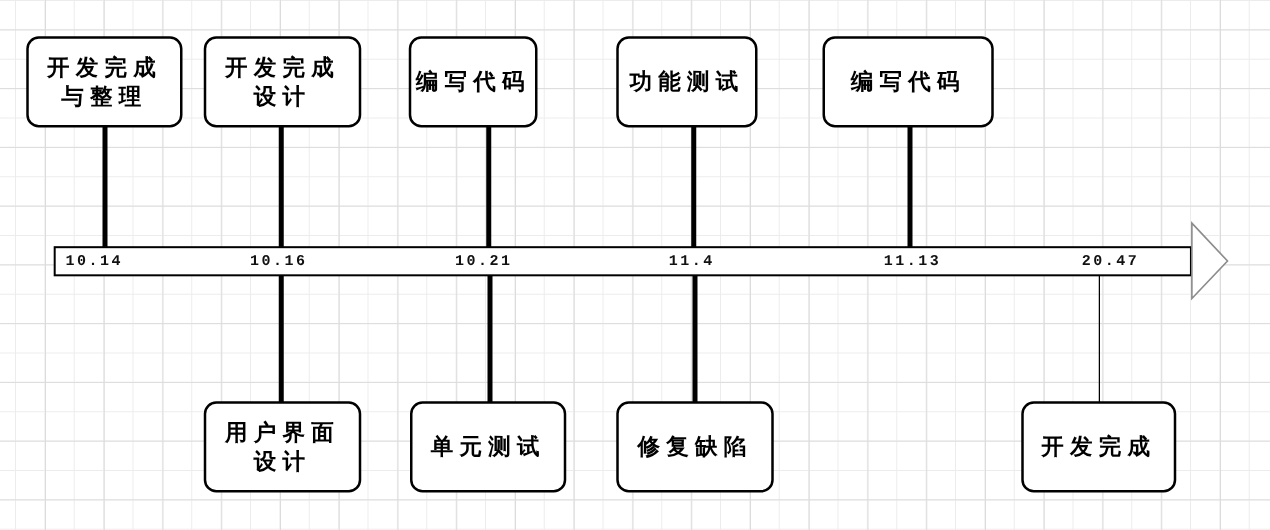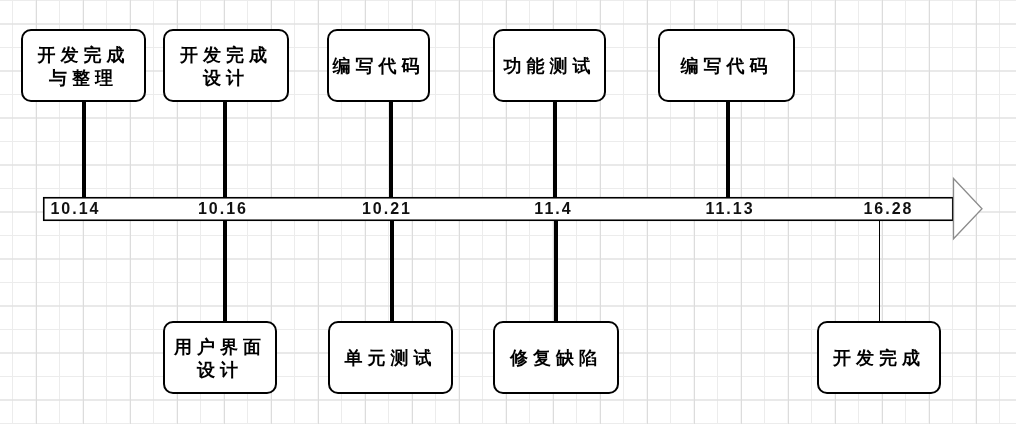--- a/index.html
+++ b/index.html
@@ -46,44 +46,44 @@
   .timeline-svg{
     position:absolute;left:0;top:0;
     width:1016px;height:424px;
     z-index:1;
   }
   .date-label{
     position:absolute;
     top:198px;
     width:90px;height:22px;line-height:22px;
     text-align:center;
-    font-family:Liberation Sans, sans-serif;
+    font-family:Liberation Mono, monospace;
     font-weight:bold;
-    font-size:16px;
+    font-size:12px;
     letter-spacing:2px;
     color:#111111;
     z-index:2;
   }
 </style>
 </head>
 <body>
 
 <div class="canvas">
 
   <svg class="timeline-svg" viewBox="0 0 1016 424">
     <rect x="43.75" y="197.75" width="909" height="22.5" fill="#ffffff" stroke="#000000" stroke-width="1.6"></rect>
     <polygon points="953.5,178.5 982,208.8 953.5,238.8" fill="#ffffff" stroke="#8c8c8c" stroke-width="1.3"></polygon>
   </svg>
 
   <span class="date-label" style="left:30.5px">10.14</span>
   <span class="date-label" style="left:178px">10.16</span>
   <span class="date-label" style="left:342px">10.21</span>
   <span class="date-label" style="left:508.5px">11.4</span>
   <span class="date-label" style="left:685px">11.13</span>
-  <span class="date-label" style="left:843.5px">16.28</span>
+  <span class="date-label" style="left:843.5px">20.47</span>
 
   <div class="connector" style="left:81.5px;top:101px;height:97px"></div>
   <div class="connector" style="left:222.5px;top:101px;height:97px"></div>
   <div class="connector" style="left:388.5px;top:101px;height:97px"></div>
   <div class="connector" style="left:553px;top:101px;height:97px"></div>
   <div class="connector" style="left:726px;top:101px;height:97px"></div>
 
   <div class="connector" style="left:223px;top:220px;height:102px"></div>
   <div class="connector" style="left:389.5px;top:220px;height:102px"></div>
   <div class="connector" style="left:553.5px;top:220px;height:102px"></div>
@@ -100,21 +100,21 @@
   <div class="phase-box" style="left:327px;top:29px;width:103px">
     <span class="phase-label">编写代码</span>
   </div>
   <div class="phase-box" style="left:493px;top:29px;width:113px">
     <span class="phase-label">功能测试</span>
   </div>
   <div class="phase-box" style="left:658px;top:29px;width:137px">
     <span class="phase-label">编写代码</span>
   </div>
 
-  <div class="phase-box" style="left:163px;top:321px;width:114px">
+  <div class="phase-box" style="left:163px;top:321px;width:126px">
     <span class="phase-label">用户界面
 设计</span>
   </div>
   <div class="phase-box" style="left:493px;top:321px;width:126px">
     <span class="phase-label">修复缺陷</span>
   </div>
   <div class="phase-box" style="left:328px;top:321px;width:125px">
     <span class="phase-label">单元测试</span>
   </div>
   <div class="phase-box" style="left:817px;top:321px;width:124px">

